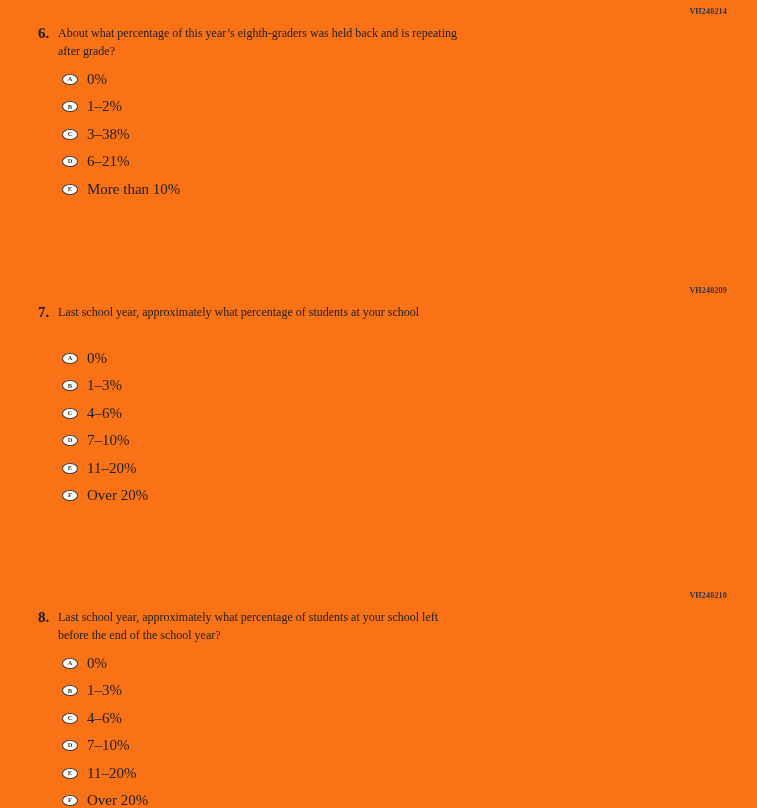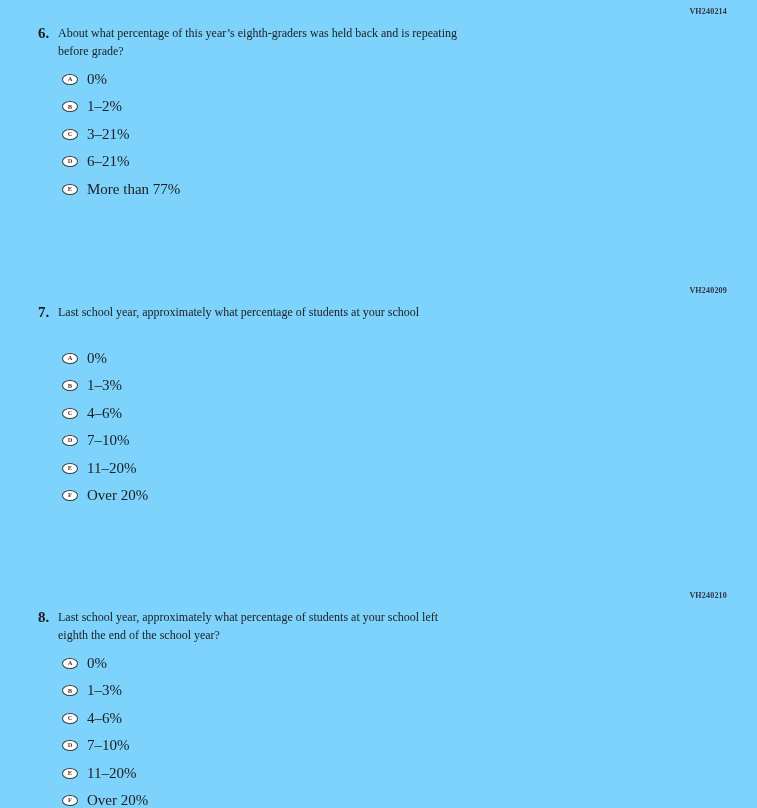--- a/index.html
+++ b/index.html
@@ -4,21 +4,21 @@
 <style>
   html, body {
     margin: 0;
     padding: 0;
     background: #ffffff;
   }
   .page {
     position: relative;
     width: 757px;
     height: 808px;
-    background: #7dd3fc;
+    background: #f97316;
     font-family: "Liberation Serif", "DejaVu Serif", serif;
     color: #1d1d1d;
     overflow: hidden;
   }
   .q-block {
     position: absolute;
     left: 0;
     width: 757px;
   }
   .q-code {
@@ -87,52 +87,52 @@
 </style>
 </head>
 <body>
 
 <div class="page">
 
   <div class="q-block" style="top:7px;">
     <div class="q-code">VH240214</div>
     <div class="q-row">
       <span class="q-num">6.</span>
-      <span class="q-text"><span>About what percentage of this year’s eighth-graders was held back and is repeating</span><br><span>before grade?</span></span>
+      <span class="q-text"><span>About what percentage of this year’s eighth-graders was held back and is repeating</span><br><span>after grade?</span></span>
     </div>
     <div class="options">
       <div class="option">
         <span class="bubble">
             <span>A</span>
           </span>
         <span class="option-label">0%</span>
       </div>
       <div class="option">
         <span class="bubble">
             <span>B</span>
           </span>
         <span class="option-label">1–2%</span>
       </div>
       <div class="option">
         <span class="bubble">
             <span>C</span>
           </span>
-        <span class="option-label">3–21%</span>
+        <span class="option-label">3–38%</span>
       </div>
       <div class="option">
         <span class="bubble">
             <span>D</span>
           </span>
         <span class="option-label">6–21%</span>
       </div>
       <div class="option">
         <span class="bubble">
             <span>E</span>
           </span>
-        <span class="option-label">More than 77%</span>
+        <span class="option-label">More than 10%</span>
       </div>
     </div>
   </div>
 
   <div class="q-block" style="top:286px;">
     <div class="q-code">VH240209</div>
     <div class="q-row">
       <span class="q-num">7.</span>
       <span class="q-text"><span>Last school year, approximately what percentage of students at your school</span><br></span>
     </div>
@@ -173,21 +173,21 @@
           </span>
         <span class="option-label">Over 20%</span>
       </div>
     </div>
   </div>
 
   <div class="q-block" style="top:591px;">
     <div class="q-code">VH240210</div>
     <div class="q-row">
       <span class="q-num">8.</span>
-      <span class="q-text"><span>Last school year, approximately what percentage of students at your school left</span><br><span>eighth the end of the school year?</span></span>
+      <span class="q-text"><span>Last school year, approximately what percentage of students at your school left</span><br><span>before the end of the school year?</span></span>
     </div>
     <div class="options">
       <div class="option">
         <span class="bubble">
             <span>A</span>
           </span>
         <span class="option-label">0%</span>
       </div>
       <div class="option">
         <span class="bubble">

